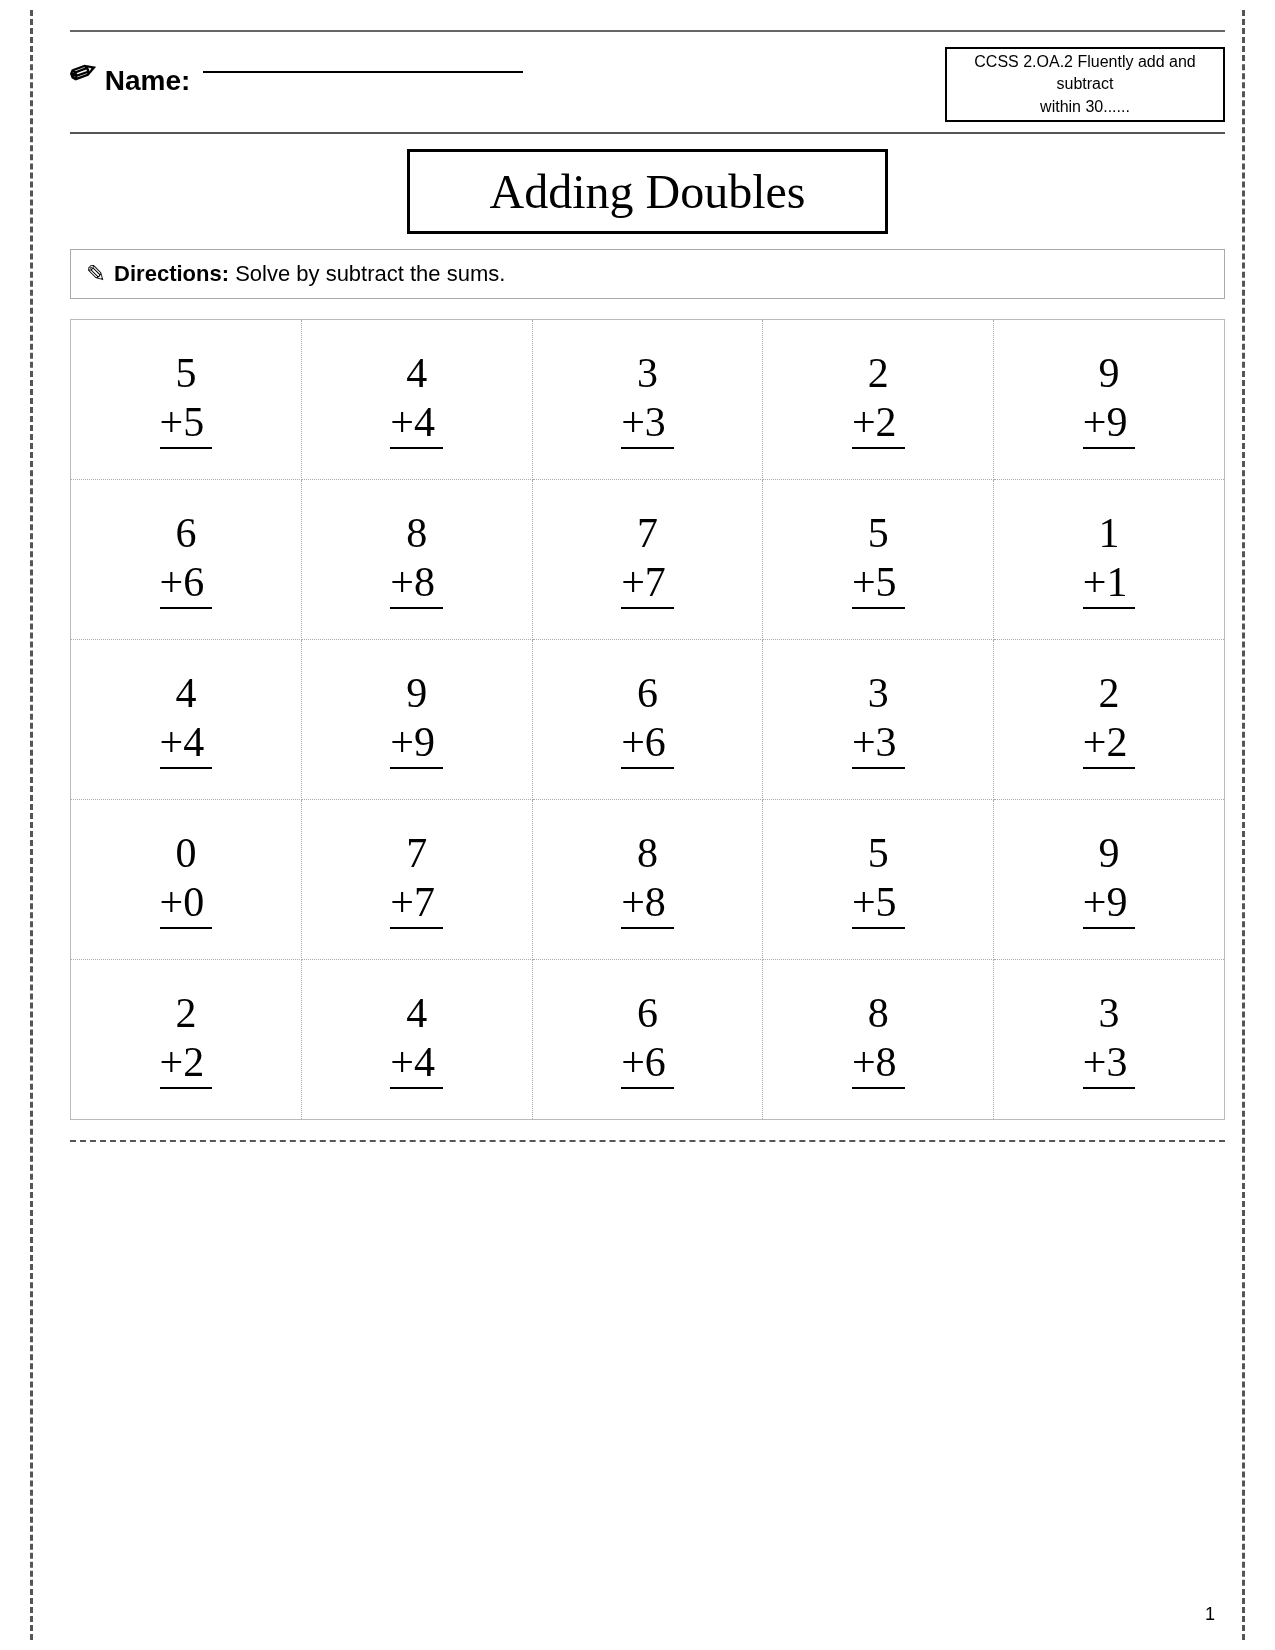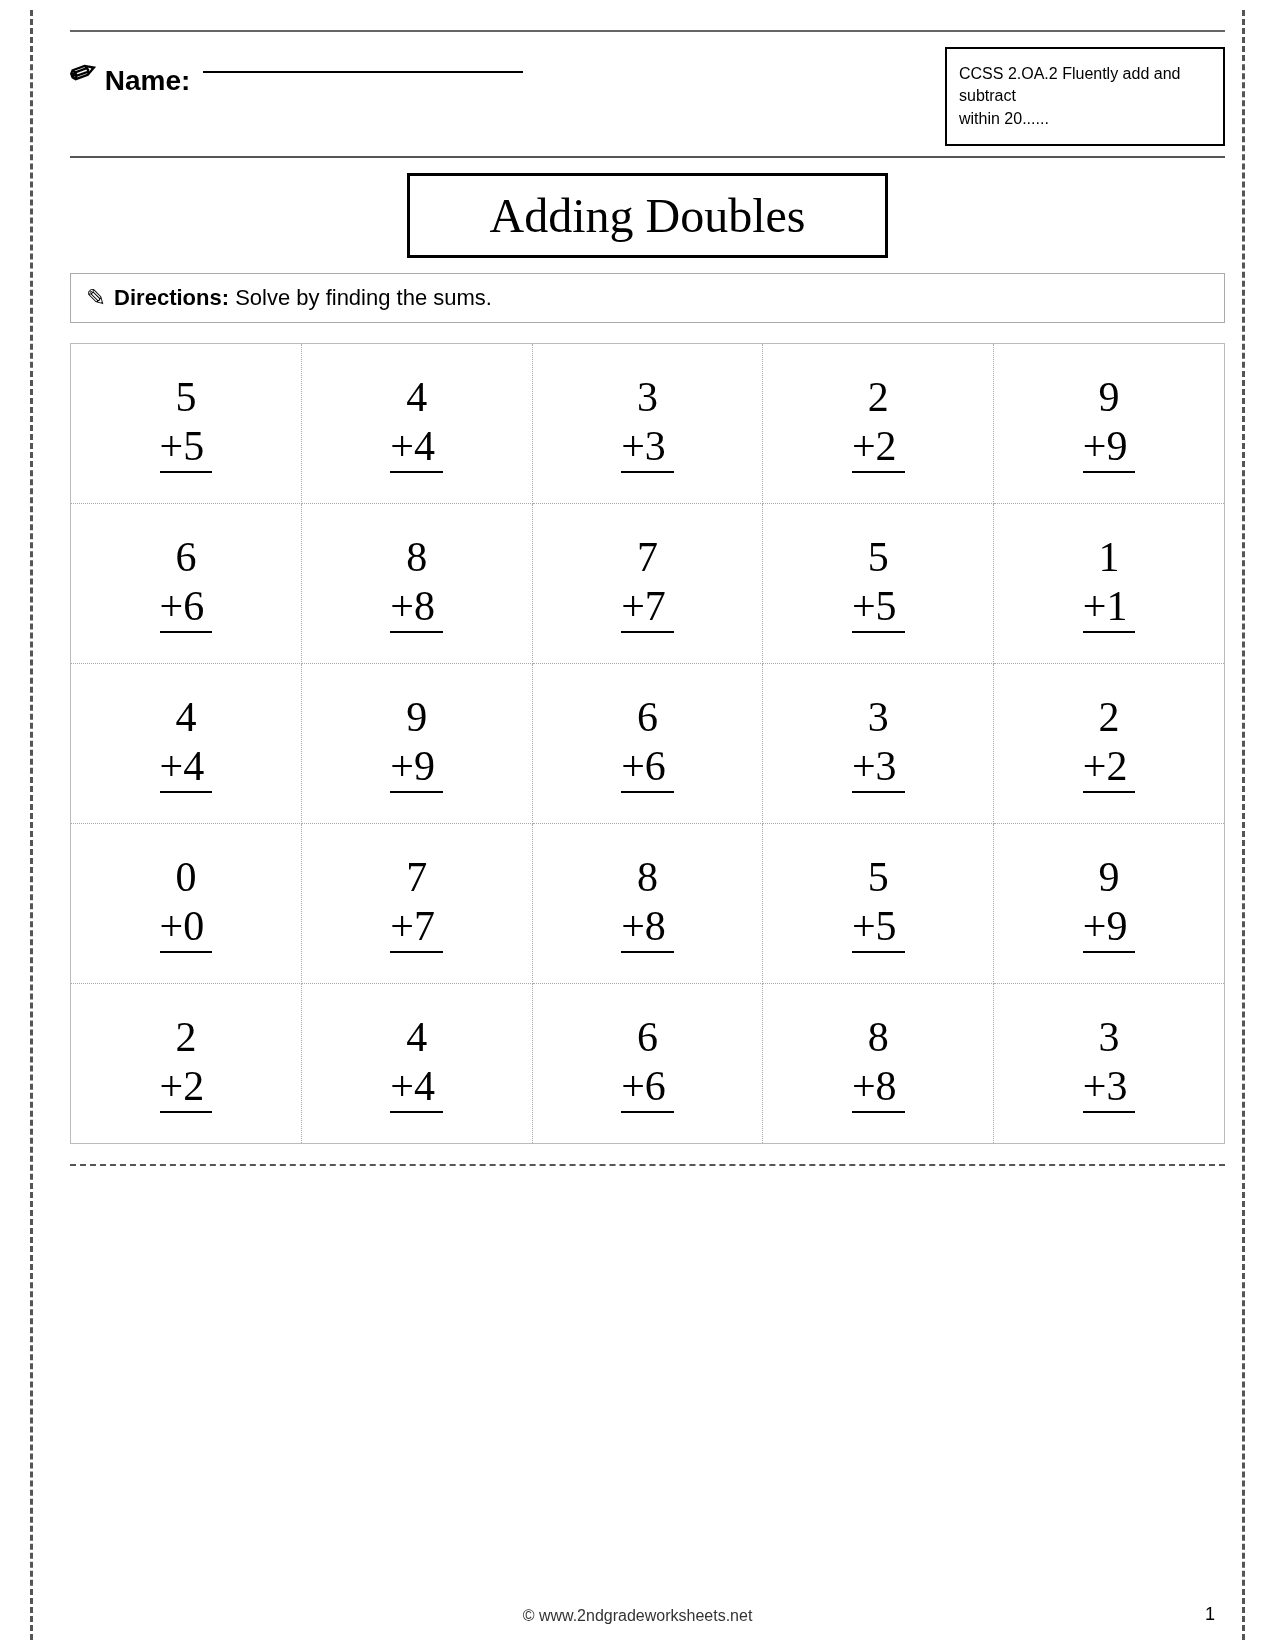--- a/index.html
+++ b/index.html
@@ -72,25 +72,25 @@
 
     .name-line {
       display: inline-block;
       width: 320px;
       border-bottom: 2px solid #000;
       margin-left: 5px;
     }
 
     .standard-box {
       border: 2px solid #000;
-      padding: 14px 12px;
+      padding: 2px 12px;
       font-size: 16px;
       font-family: Arial, sans-serif;
       max-width: 280px;
-      text-align: left;
+      text-align: center;
       line-height: 1.4;
     }
 
     
     .title-container {
       display: flex;
       justify-content: center;
       margin: 15px 0 15px 0;
     }
 
@@ -195,32 +195,32 @@
   <div class="top-line"></div>
 
   <div class="header">
     <div class="name-section">
       <span class="pencil-icon">✏</span>
       <span class="name-label">Name:</span>
       <span class="name-line"></span>
     </div>
     <div class="standard-box">
       <span>CCSS 2.OA.2  Fluently add and subtract</span><br>
-      <span>within 20......</span>
+      <span>within 30......</span>
     </div>
   </div>
 
   <div class="title-container">
     <div class="title-box">Adding Doubles</div>
   </div>
 
   <div class="directions-box">
     <span class="directions-icon">✎</span>
     <span>
-      <span class="directions-bold">Directions:</span><span> Solve by finding the sums.</span>
+      <span class="directions-bold">Directions:</span><span> Solve by subtract the sums.</span>
     </span>
   </div>
 
   <table class="problems-grid">
     <tbody id="grid-body">
     <tr>
           <td>
             <div class="problem-cell">
               <span class="num-top">5</span>
               <span class="num-bottom">+5</span>
@@ -375,19 +375,16 @@
           <td>
             <div class="problem-cell">
               <span class="num-top">3</span>
               <span class="num-bottom">+3</span>
             </div>
           </td>
         </tr>
       </tbody>
   </table>
 
-  <div class="footer">
-    <span>© www.2ndgradeworksheets.net</span>
-  </div>
   <div class="page-number">1</div>
 
   <div class="bottom-dashed"></div>
 </div>
 
 </body></html>

